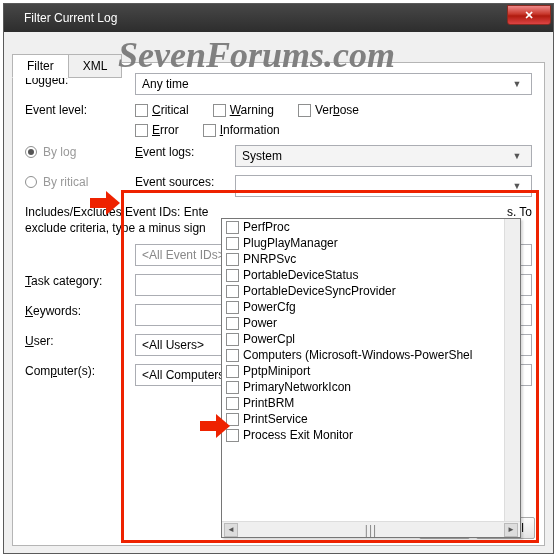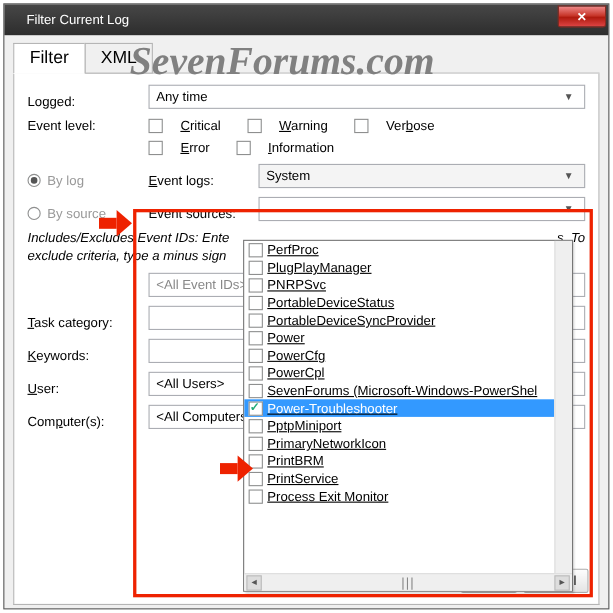--- a/index.html
+++ b/index.html
@@ -3,37 +3,37 @@
 <meta charset="utf-8">
 <style>
 * { box-sizing: border-box; margin: 0; padding: 0; }
 body { font-family: "Segoe UI", Tahoma, sans-serif; font-size: 12px; background: #fff; width: 557px; height: 557px; position: relative; overflow: hidden; }
 .window { position: absolute; left: 3px; top: 3px; width: 551px; height: 551px; border: 1px solid #5a5a5a; background: #f0f0f0; }
 .titlebar { height: 28px; background: linear-gradient(#474747,#2d2d2d); display: flex; align-items: center; justify-content: space-between; padding: 0 0 0 8px; }
 .title { color: #fff; font-size: 12px; margin-left: 12px; }
 .closebtn { width: 44px; height: 20px; margin-right: 2px; margin-top: -6px; background: linear-gradient(#e88,#c8372b 45%,#b01b0f 55%,#d44); border: 1px solid #8a2a20; border-radius: 0 0 3px 3px; display: flex; align-items: center; justify-content: center; color: #fff; font-weight: bold; font-size: 11px; }
 .client { padding: 6px 8px 8px 8px; position: relative; height: calc(100% - 28px); }
 .tabs { display: flex; border-bottom: 1px solid #b5b5b5; }
-.tab { padding: 4px 14px; border: 1px solid #b5b5b5; background: #f0f0f0; margin-right: -1px; position: relative; top: 1px; font-size: 16px; }
+.tab { padding: 4px 14px; border: 1px solid #b5b5b5; background: #f0f0f0; margin-right: -1px; position: relative; top: 16px; font-size: 12px; }
 .tab.active { background: #fff; border-bottom: 1px solid #fff; }
 .panel { background: #fff; border: 1px solid #b5b5b5; border-top: none; padding: 10px 12px 12px 12px; height: calc(100% - 24px); }
-.row { display: flex; align-items: flex-end; margin-bottom: 8px; }
+.row { display: flex; align-items: flex-start; margin-bottom: 8px; }
 .lbl { width: 110px; color: #000; }
 .lbl.dis { color: #999; }
 .dd { flex: 1; height: 22px; border: 1px solid #abadb3; background: #fff; display: flex; align-items: center; padding: 0 6px; position: relative; justify-content: space-between;}
 .ddarrow { width: 16px; text-align: center; color:#555; font-size:9px; }
 .checks { display: flex; gap: 24px; flex-wrap: wrap; }
-.chk { display: flex; align-items: center; gap: 16px; }
+.chk { display: flex; align-items: center; gap: 4px; }
 .chk .box { width: 13px; height: 13px; border: 1px solid #8e8f8f; background: #fff; }
 .chk .t u { text-decoration: underline; }
 .radio { width: 12px; height: 12px; border: 1px solid #8e8f8f; border-radius: 50%; background: #fff; margin-right: 6px; }
 .radio.sel::after { content:""; display:block; width:6px; height:6px; background:#555; border-radius:50%; margin:2px; }
 .input { flex:1; height: 22px; border: 1px solid #abadb3; background:#fff; padding: 0 6px; display:flex; align-items:center; }
 .gray { color:#888; }
-.desc { font-size: 12px; color:#000; margin: 6px 0 8px 0; line-height:1.3;font-style:italic; }
+.desc { font-size: 12px; color:#000; margin: 6px 0 8px 0; line-height:1.3; }
 .watermark { position:absolute; left:118px; top:34px; font-family: Georgia, serif; font-size: 36px; font-weight:bold; font-style: italic; color:#808080; z-index:50; pointer-events:none; }
 .arrow { position:absolute; z-index:60; display:flex; align-items:center; pointer-events:none;}
 .arrow .stem { width:16px; height:10px; background:#e20; }
 .arrow .head { width:0; height:0; border-top:12px solid transparent; border-bottom:12px solid transparent; border-left:14px solid #e20; }
 .redbox { position:absolute; border:3px solid #e20; z-index:55; pointer-events:none;}
 .dropdown { position:absolute; background:#fff; border: 1px solid #767676; z-index:40; box-shadow: 2px 2px 2px rgba(0,0,0,0.15); }
 .dl { display:flex; align-items:center; padding:1px 4px; gap:4px; white-space:nowrap; font-size:12px; }
 .dl .box { width:13px; height:13px; border:1px solid #8e8f8f; background:#fff; flex-shrink:0;}
 .dl.sel { background:#3399ff; color:#fff; }
 .dl.sel .box { background:#fff; position:relative; }
@@ -105,21 +105,21 @@
         <div class="lbl" style="width:100px"><u>E</u>vent logs:</div>
         <div class="dd" style="background:#f4f4f4">
           <span>System</span>
           <span class="ddarrow">▼</span>
         </div>
       </div>
 
       <div class="row">
         <div class="lbl dis" style="display:flex;align-items:center">
             <span class="radio"></span>
-            <span>By source</span>
+            <span>By ritical</span>
           </div>
         <div class="lbl" style="width:100px">Event sources:</div>
         <div class="dd">
           <span></span>
           <span class="ddarrow">▼</span>
         </div>
       </div>
 
       <div class="desc">
         <span>Includes/Excludes Event IDs: Ente</span>
@@ -164,21 +164,21 @@
       <div class="btn" style="visibility:hidden">OK</div>
       <div class="btn">Clea<u>r</u></div>
       <div class="btn">Cancel</div>
     </div>
   </div>
 </div>
 
 <div class="watermark">SevenForums.com</div>
 
 <div class="dropdown" id="ddlist" style="left:221px; top:218px; width:300px; height:320px;">
-  <div id="ddcontent" style="position:absolute; left:0; top:0; right:16px; bottom:16px; overflow:hidden;text-decoration:underline;">
+  <div id="ddcontent" style="position:absolute; left:0; top:0; right:16px; bottom:16px; overflow:hidden;">
       <div class="dl">
         <span class="box"></span>
         <span>PerfProc</span>
       </div>
       <div class="dl">
         <span class="box"></span>
         <span>PlugPlayManager</span>
       </div>
       <div class="dl">
         <span class="box"></span>
@@ -187,37 +187,33 @@
       <div class="dl">
         <span class="box"></span>
         <span>PortableDeviceStatus</span>
       </div>
       <div class="dl">
         <span class="box"></span>
         <span>PortableDeviceSyncProvider</span>
       </div>
       <div class="dl">
         <span class="box"></span>
+        <span>PowerCfg</span>
+      </div>
+      <div class="dl">
+        <span class="box"></span>
         <span>Power</span>
       </div>
       <div class="dl">
         <span class="box"></span>
-        <span>PowerCfg</span>
-      </div>
-      <div class="dl">
-        <span class="box"></span>
         <span>PowerCpl</span>
       </div>
       <div class="dl">
         <span class="box"></span>
-        <span>SevenForums (Microsoft-Windows-PowerShel</span>
-      </div>
-      <div class="dl sel">
-        <span class="box"></span>
-        <span>Power-Troubleshooter</span>
+        <span>Computers (Microsoft-Windows-PowerShel</span>
       </div>
       <div class="dl">
         <span class="box"></span>
         <span>PptpMiniport</span>
       </div>
       <div class="dl">
         <span class="box"></span>
         <span>PrimaryNetworkIcon</span>
       </div>
       <div class="dl">

